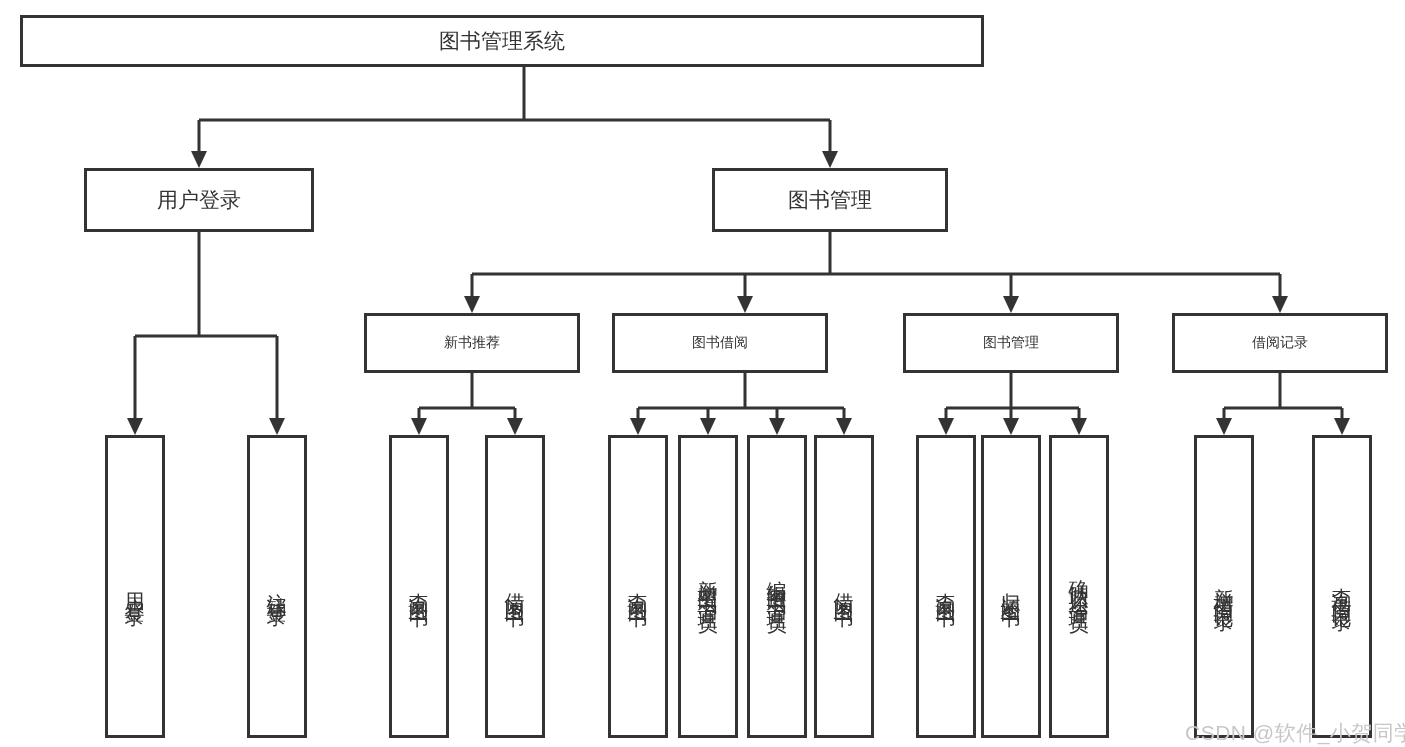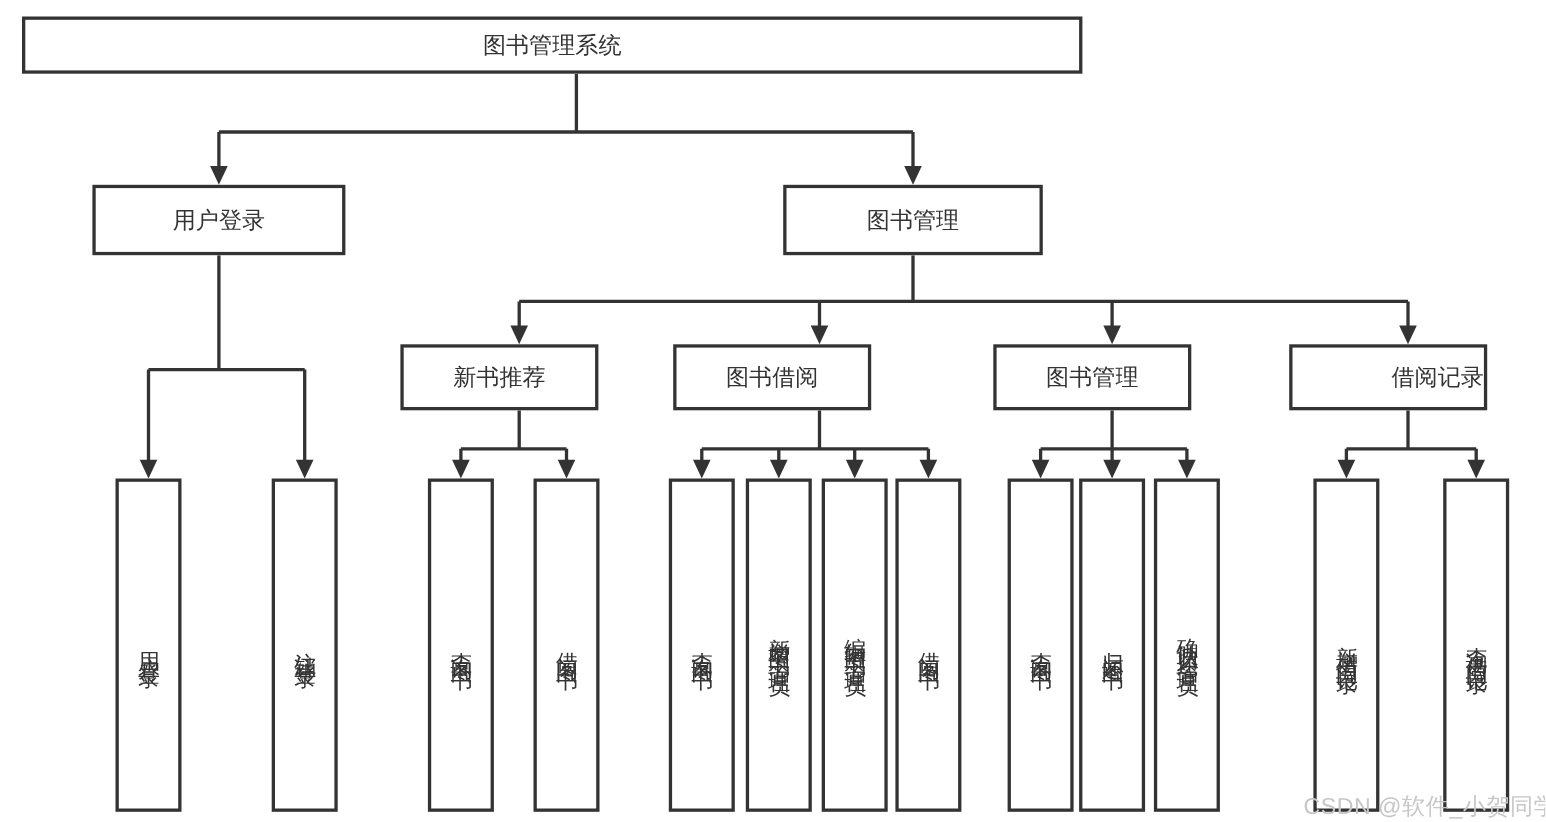--- a/index.html
+++ b/index.html
@@ -17,25 +17,25 @@
     background:#ffffff;
     border:3px solid #333333;
     color:#333333;
     display:flex;align-items:center;justify-content:center;
     z-index:2;
   }
   .root{left:20px;top:15px;width:964px;height:52px;font-size:21px;}
   .l2{top:168px;height:64px;font-size:21px;}
   .n-user-login{left:84px;width:230px;}
   .n-book-mgmt{left:712px;width:236px;}
-  .l3{top:313px;height:60px;font-size:21px;width:180px;}
+  .l3{top:313px;height:60px;font-size:14px;width:216px;}
   .n-recommend{left:364px;}
   .n-borrow{left:612px;}
   .n-current{left:903px;}
-  .n-records{left:1172px;justify-content:flex-end;}
+  .n-records{left:1172px;}
   .leaf{top:435px;width:60px;height:303px;}
   .leaf .v{
     writing-mode:vertical-rl;
     font-size:20px;
     letter-spacing:5px;
     line-height:1;
     white-space:nowrap;
   }
   .watermark{
     position:absolute;

